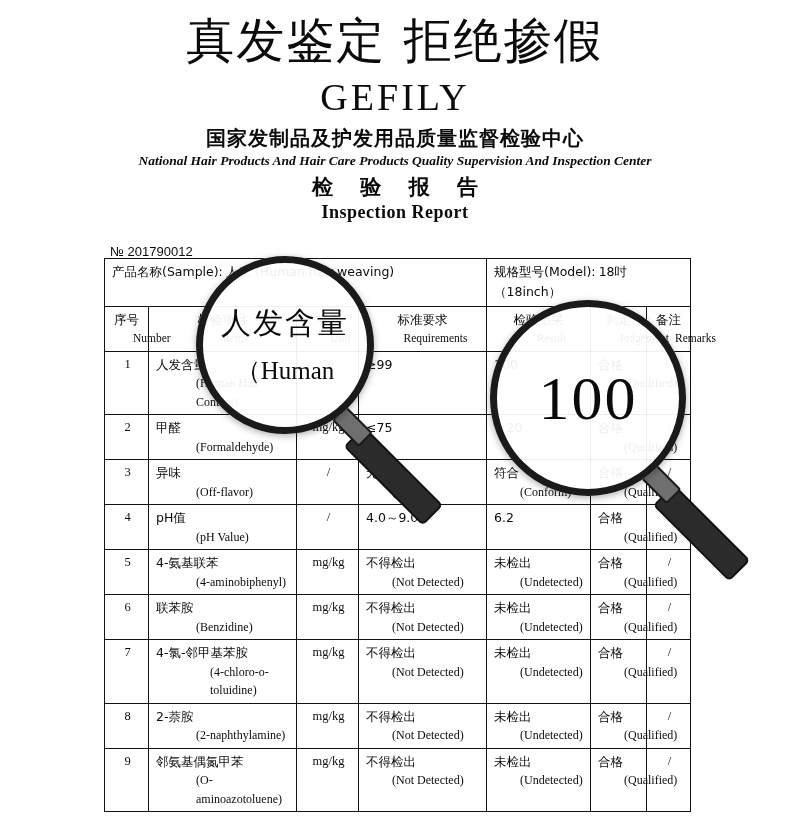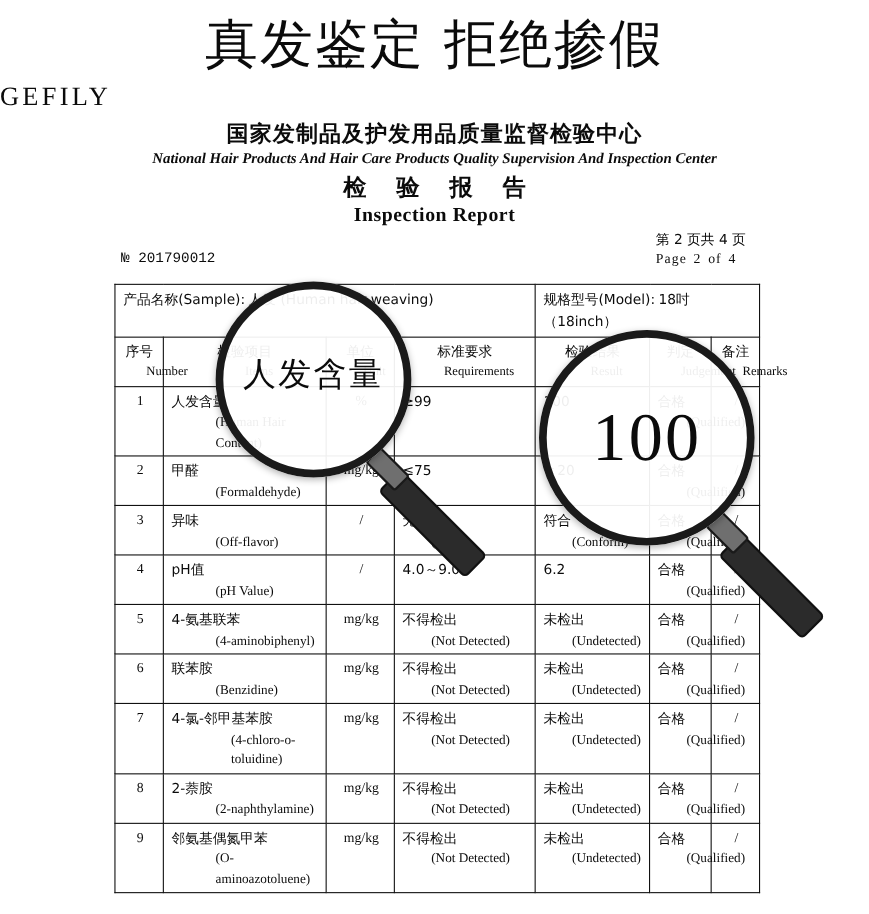--- a/index.html
+++ b/index.html
@@ -20,23 +20,23 @@
   .hero-title {
     text-align: center;
     font-family: "DejaVu Sans", sans-serif;
     font-weight: normal;
     font-size: 48px;
     letter-spacing: 2px;
     margin: 14px 0 2px 0;
     line-height: 1.1;
   }
   .brand {
-    text-align: left;
+    text-align: center;
     font-family: "Liberation Serif", serif;
-    font-size: 24px;
+    font-size: 38px;
     letter-spacing: 3px;
     margin: 8px 0 6px 0;
   }
   .org-cn {
     text-align: center;
     font-family: "DejaVu Sans", sans-serif;
     font-weight: bold;
     font-size: 20px;
     letter-spacing: 1px;
     margin: 6px 0 1px 0;
@@ -86,21 +86,21 @@
   .page-of .ln2 {
     font-family: "Liberation Serif", serif;
     letter-spacing: 1px;
   }
   .page-of .ln2 .num { padding: 0 6px; }
 
   .serial {
     position: absolute;
     left: 54px;
     top: 17px;
-    font-family: Liberation Mono, monospace;
+    font-family: Liberation Sans, sans-serif;
     font-size: 13px;
   }
 
   
   .sheet {
     position: absolute;
     left: 104px;
     top: 258px;
     width: 586px;
   }
@@ -229,26 +229,20 @@
 <body>
 
 <div class="hero-title">真发鉴定 拒绝掺假</div>
 <div class="brand">GEFILY</div>
 <div class="org-cn">国家发制品及护发用品质量监督检验中心</div>
 <div class="org-en">National Hair Products And Hair Care Products Quality Supervision And Inspection Center</div>
 <div class="report-cn">检 验 报 告</div>
 <div class="report-en">Inspection Report</div>
 
 <div class="meta-wrap">
-  <div class="page-of">
-    <div class="ln1">第 2 页共 4 页</div>
-    <div class="ln2">
-      <span>Page</span><span class="num">2</span><span>of</span><span class="num">4</span>
-    </div>
-  </div>
   <div class="serial">№ 201790012</div>
 </div>
 
 <div class="sheet">
   <table class="report">
     <colgroup>
       <col class="c-num">
         <col class="c-item">
         <col class="c-unit">
         <col class="c-req">
@@ -638,20 +632,21 @@
   </tbody>
     </table>
 </div>
 
 <div class="mag" id="mag1">
   <div class="handle"></div>
   <div class="neck"></div>
   <div class="lens"></div>
   <div class="lens-content">
     <div class="big-cn">人发含量</div>
+    <div class="big-en">（Human</div>
   </div>
   <div class="lens-ring"></div>
 </div>
 
 <div class="mag" id="mag2">
   <div class="handle"></div>
   <div class="neck"></div>
   <div class="lens"></div>
   <div class="lens-content">100</div>
   <div class="lens-ring"></div>

